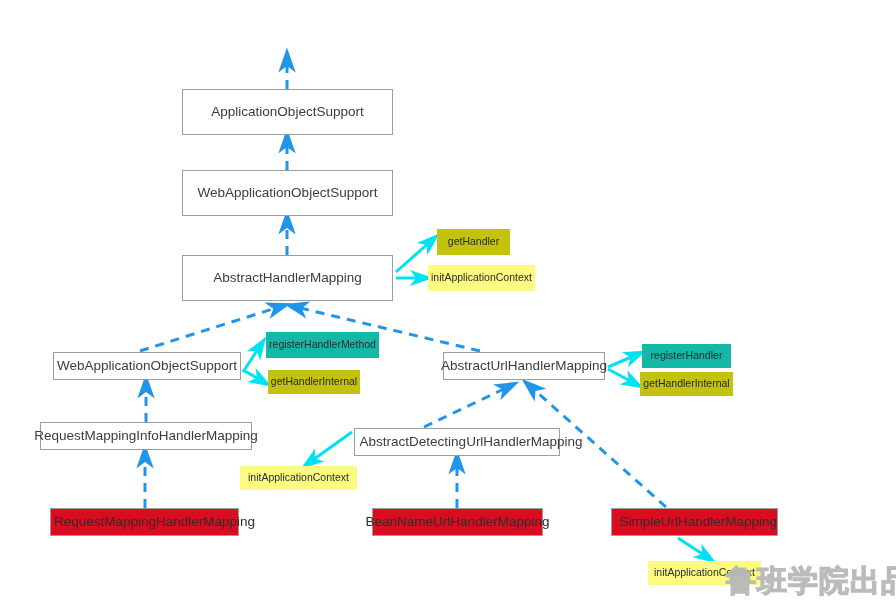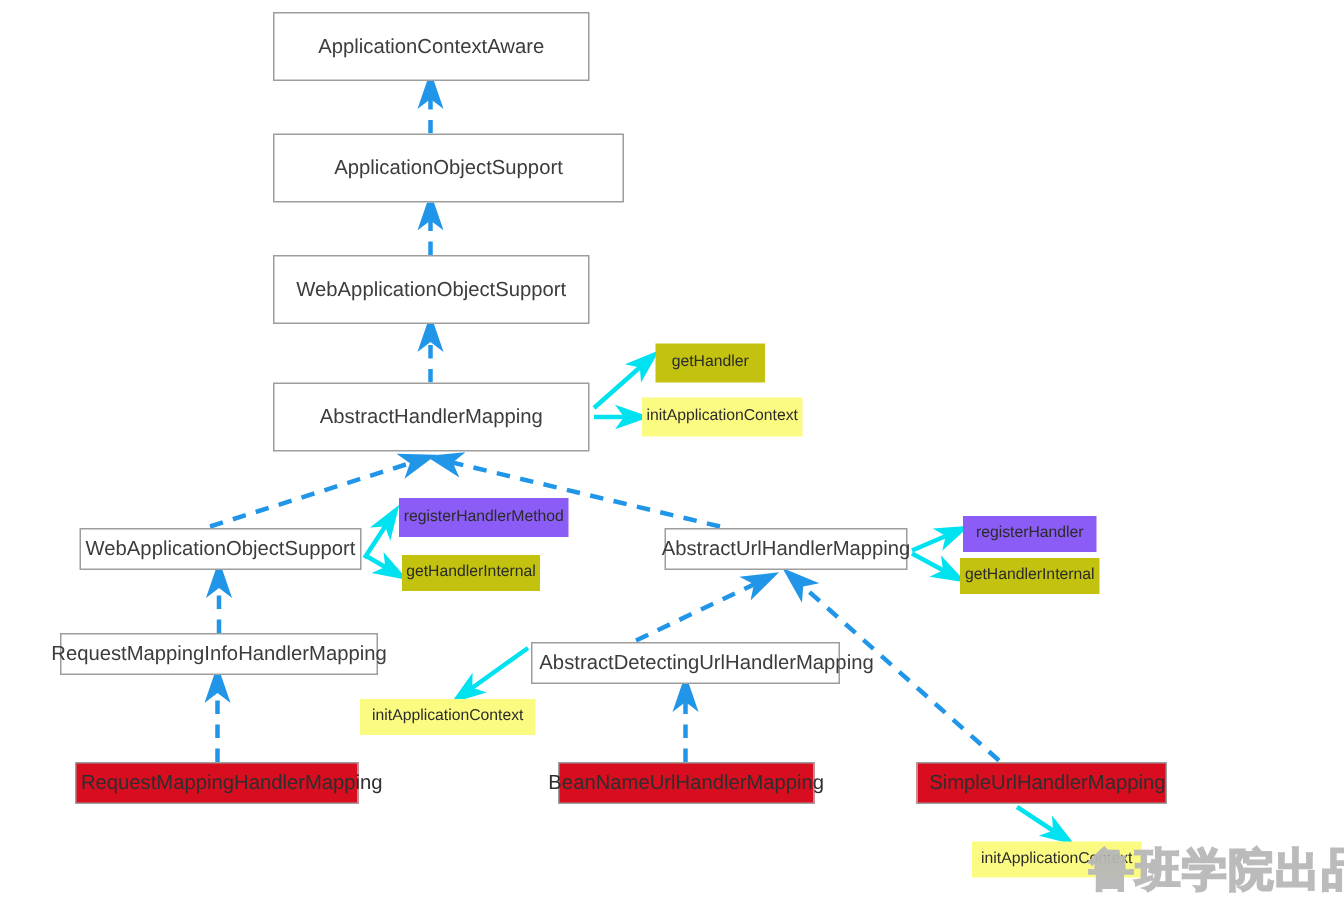--- a/index.html
+++ b/index.html
@@ -48,21 +48,21 @@
     font-size: 13.5px;
   }
   
   .method {
     font-size: 10.5px;
     color: #2b2b2b;
     border: none;
   }
   .m-yellow { background: #fbfb82; }
   .m-olive  { background: #c2c20f; }
-  .m-orange { background: #8b5cf6; }
+  .m-orange { background: #14b8a6; }
 
   
   #watermark {
     position: absolute;
     left: 726px;
     top: 566px;
     font-size: 30px;
     font-family: "DejaVu Sans", sans-serif;
     font-weight: 700;
     color: transparent;
@@ -106,25 +106,22 @@
       <line x1="396" y1="278" x2="422" y2="278"></line>
       <line x1="243" y1="372" x2="260" y2="346"></line>
       <line x1="243" y1="370" x2="262" y2="381"></line>
       <line x1="608" y1="367" x2="636" y2="355"></line>
       <line x1="608" y1="369" x2="634" y2="383"></line>
       <line x1="352" y1="432" x2="310" y2="462"></line>
       <line x1="678" y1="538" x2="707" y2="557"></line>
     </g>
   </svg>
 
-  <div class="node cls" style="left:182px; top:8px; width:211px; height:46px;">
-    <span>ApplicationContextAware</span>
-  </div>
 
-  <div class="node cls" style="left:182px; top:89px; width:234px; height:46px;justify-content:center;">
+  <div class="node cls" style="left:182px; top:89px; width:211px; height:46px;justify-content:center;">
     <span>ApplicationObjectSupport</span>
   </div>
 
   <div class="node cls" style="left:182px; top:170px; width:211px; height:46px;">
     <span>WebApplicationObjectSupport</span>
   </div>
 
   <div class="node cls" style="left:182px; top:255px; width:211px; height:46px;">
     <span>AbstractHandlerMapping</span>
   </div>

